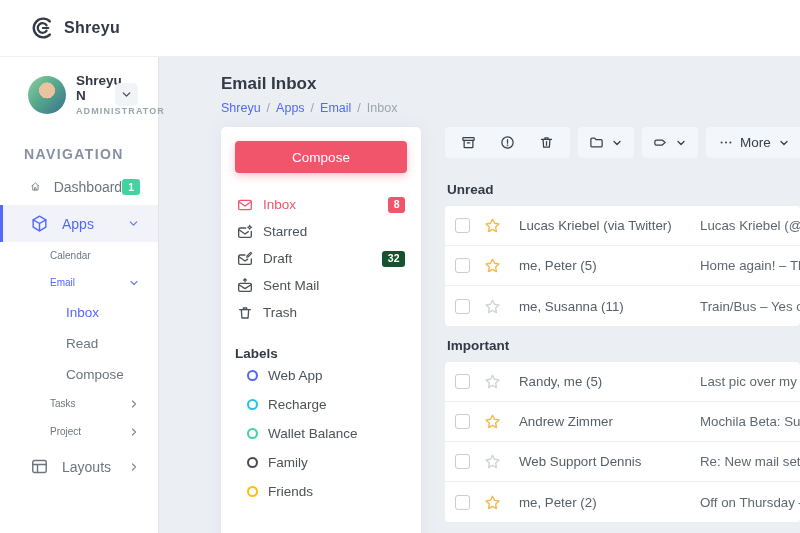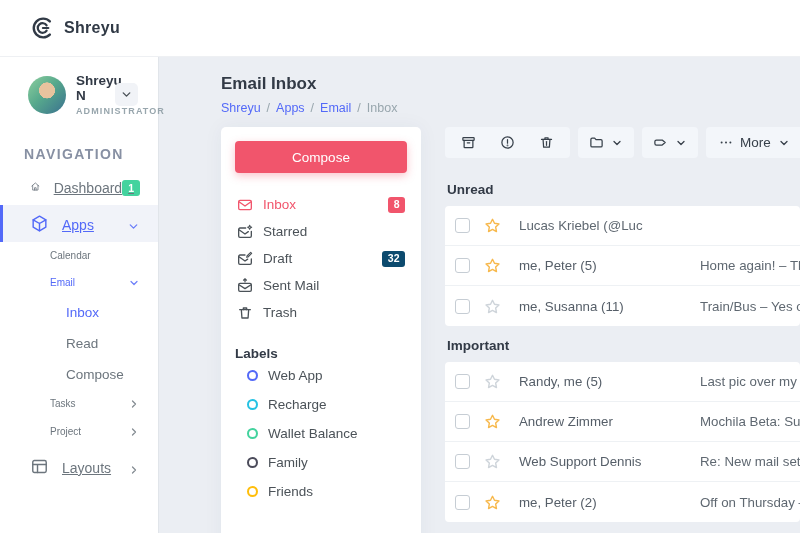--- a/index.html
+++ b/index.html
@@ -20,21 +20,21 @@
   .avatar { width:38px; height:38px; border-radius:50%; flex-shrink:0;
             background:
               radial-gradient(circle at 50% 38%, #e8c39e 0 26%, transparent 27%),
               linear-gradient(135deg,#8ecf9f 0%,#57a98c 45%,#39708f 100%); }
   .user-meta { margin-left:10px; flex:1; min-width:0; }
   .user-name { font-size:13.5px; font-weight:700; color:#323a46; }
   .user-role { font-size:9px; font-weight:700; color:#98a6ad; letter-spacing:1.1px; margin-top:3px; }
   .user-caret { width:23px; height:23px; background:#f1f3f7; border-radius:5px; display:flex;
                 align-items:center; justify-content:center; color:#4b5258; margin-right:8px; }
   .nav-section-label { font-size:14px; font-weight:700; letter-spacing:1.4px; color:#8790a3; margin:16px 0 6px 24px; }
-  .nav1 { display:flex; align-items:flex-end; padding:9px 18px 9px 30px; color:#6c757d; font-size:14px; cursor:pointer;text-decoration:underline; }
+  .nav1 { display:flex; align-items:center; padding:9px 18px 9px 30px; color:#6c757d; font-size:14px; cursor:pointer; }
   .nav1 .nicon { width:19px; height:19px; margin-right:13px; display:flex; color:#6c757d; }
   .nav1.active { background:#f1f3f9; border-left:3px solid #5369f8; padding-left:27px; color:#5369f8; }
   .nav1.active .nicon { color:#5369f8; }
   .nav2 { display:flex; align-items:flex-start; padding:8px 18px 8px 50px; color:#6c757d; font-size:10px; cursor:pointer; }
   .nav3 { display:flex; align-items:center; padding:8px 18px 8px 66px; color:#6c757d; font-size:13.5px; cursor:pointer; }
   .nav-indigo { color:#5369f8 !important; }
   .nav-caret { margin-left:auto; display:flex; color:inherit; opacity:.85; }
   .nbadge { margin-left:auto; font-size:10.5px; font-weight:700; color:#fff; padding:2px 6px; border-radius:3px; line-height:12px; }
   .nbadge.green { background:#43d39e; }
 
@@ -53,21 +53,21 @@
   .mail-card { width:200px; flex-shrink:0; background:#fff; border-radius:5px; padding:14px 14px;
                height:430px; box-shadow:0 0 20px rgba(41,58,97,.05); }
   .compose-btn { width:100%; height:32px; background:#f1556c; border:none; border-radius:4px; color:#fff;
                  font-size:13.5px; font-family:inherit; box-shadow:0 3px 8px rgba(241,85,108,.35); cursor:pointer; }
   .folder-list { margin-top:18px; }
   .folder { display:flex; align-items:center; gap:10px; padding:5.5px 2px; font-size:13.5px; color:#4b5258; cursor:pointer; }
   .folder .ficon { width:16px; height:16px; display:flex; color:#4b5258; }
   .folder.active, .folder.active .ficon { color:#f1556c; }
   .fbadge { margin-left:auto; font-size:10.5px; font-weight:700; color:#fff; padding:2.5px 5.5px; border-radius:3px; line-height:11px; }
   .fbadge.red { background:#f1556c; }
-  .fbadge.cyan { background:#0c4a6e; }
+  .fbadge.cyan { background:#14532d; }
   .labels-title { margin-top:20px; font-size:13.5px; font-weight:700; color:#323a46; }
   .label-item { display:flex; align-items:center; gap:10px; padding:7px 2px 7px 12px; font-size:13.5px; color:#4b5258; cursor:pointer; }
   .label-dot { width:11px; height:11px; border-radius:50%; border:2px solid #999; flex-shrink:0; }
 
   
   .mail-list { flex:1; min-width:0; margin-left:24px; }
   .toolbar { display:flex; gap:8px; }
   .btn-light { background:#f3f6fa; border:none; border-radius:4px; height:31px; color:#37404a;
                display:flex; align-items:center; font-family:inherit; font-size:13.5px; cursor:pointer; }
   .btn-group { padding:0 4px; }
@@ -388,20 +388,21 @@
         <div class="section-title first">Unread</div>
         <div class="email-rows">
 
           <div class="email-row">
             <span class="checkbox"></span>
             <span class="star starred">
               <svg viewBox="0 0 24 24" fill="none" stroke="currentColor" stroke-width="2" stroke-linejoin="round">
                   <path d="M12 3.2l2.8 5.7 6.3.9-4.6 4.4 1.1 6.3L12 17.5l-5.6 3 1.1-6.3L2.9 9.8l6.3-.9z"></path>
                 </svg>
             </span>
+            <span class="sender">Lucas Kriebel (via Twitter)</span>
             <span class="snippet">Lucas Kriebel (@Luc</span>
           </div>
 
           <div class="email-row">
             <span class="checkbox"></span>
             <span class="star starred">
               <svg viewBox="0 0 24 24" fill="none" stroke="currentColor" stroke-width="2" stroke-linejoin="round">
                   <path d="M12 3.2l2.8 5.7 6.3.9-4.6 4.4 1.1 6.3L12 17.5l-5.6 3 1.1-6.3L2.9 9.8l6.3-.9z"></path>
                 </svg>
             </span>

